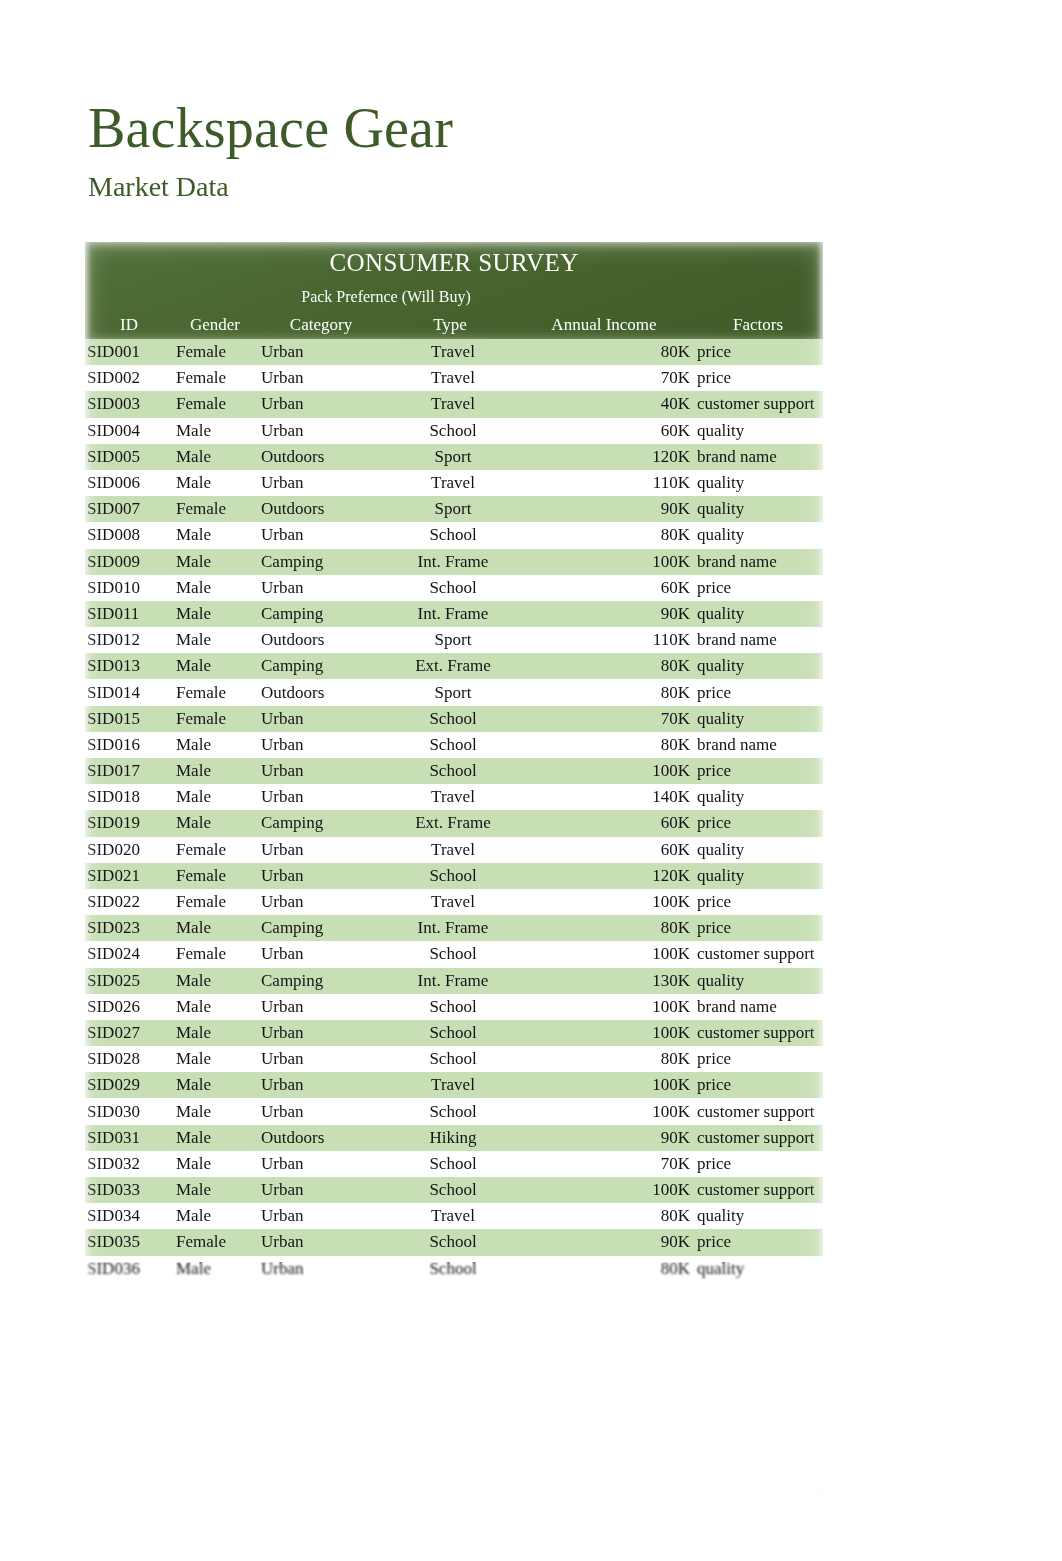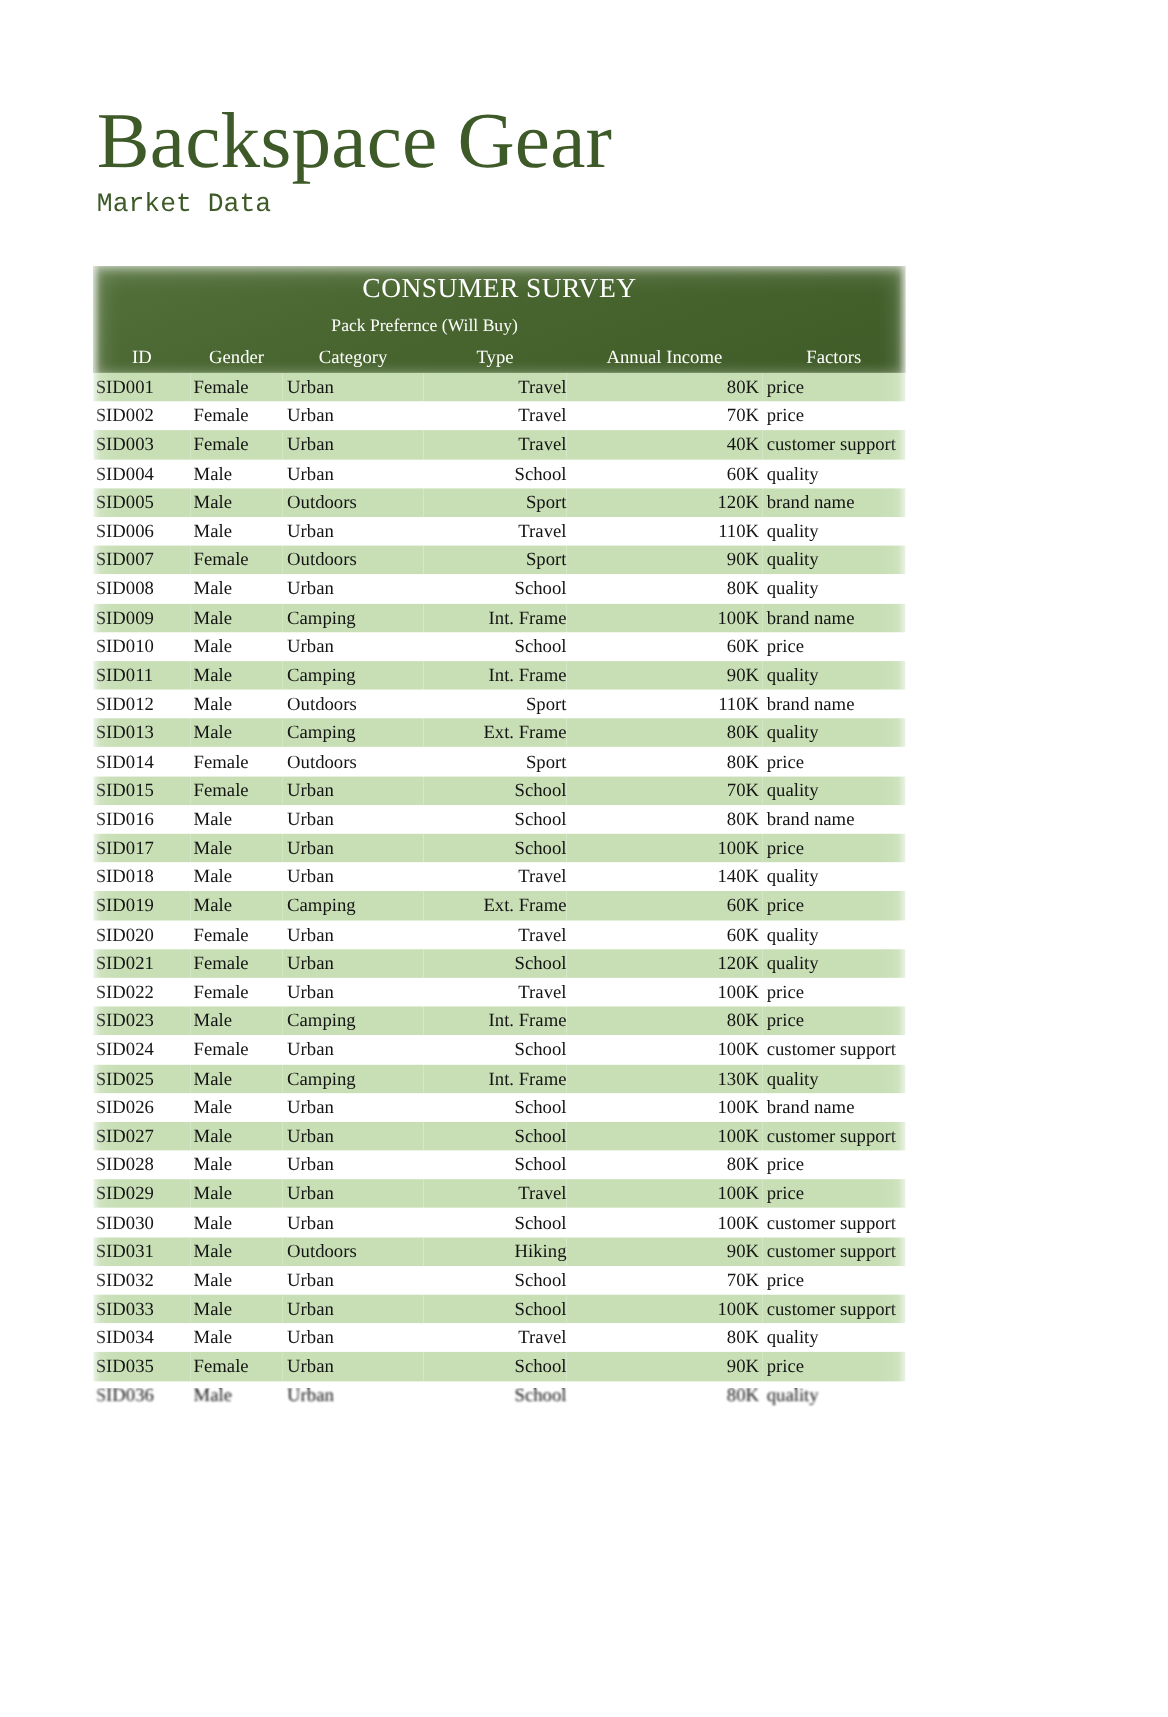--- a/index.html
+++ b/index.html
@@ -19,30 +19,30 @@
 
   
   .doc-head {
     position: absolute;
     left: 88px;
     top: 96px;
     width: 800px;
   }
   .doc-title {
     font-family: "Liberation Serif", "DejaVu Serif", serif;
-    font-size: 72px;
+    font-size: 56px;
     line-height: 64px;
     font-weight: normal;
     color: #3d5a28;
     margin: 0;
     letter-spacing: 0.2px;
   }
   .doc-subtitle {
-    font-family: Liberation Mono, monospace;
-    font-size: 24px;
+    font-family: Liberation Serif, serif;
+    font-size: 28px;
     line-height: 30px;
     font-weight: normal;
     color: #3d5a28;
     margin: 12px 0 0 0;
   }
 
   
   .table-shell {
     position: absolute;
     left: 85px;
@@ -145,21 +145,21 @@
     height: 26.2px;
     vertical-align: middle;
     font-size: 17px;
     color: #141414;
     white-space: nowrap;
     overflow: visible;
   }
   td.cell-id      { padding-left: 2px;  text-align: left; }
   td.cell-gender  { padding-left: 3px;  text-align: left; }
   td.cell-cat     { padding-left: 4px;  text-align: left; margin-top: 37px; }
-  td.cell-type    { padding-left: 6px;  text-align: right; }
+  td.cell-type    { padding-left: 6px;  text-align: center; }
   td.cell-income  { text-align: right;  padding-right: 3px; }
   td.cell-factors { text-align: left;   padding-left: 4px; }
 
   
   .blur-stack { position: absolute; left: 0; top: 0; width: 738px; height: 1050px;
                 pointer-events: none; }
 
   .soft-edges {
     position: absolute;
     left: -6px; top: -6px;

